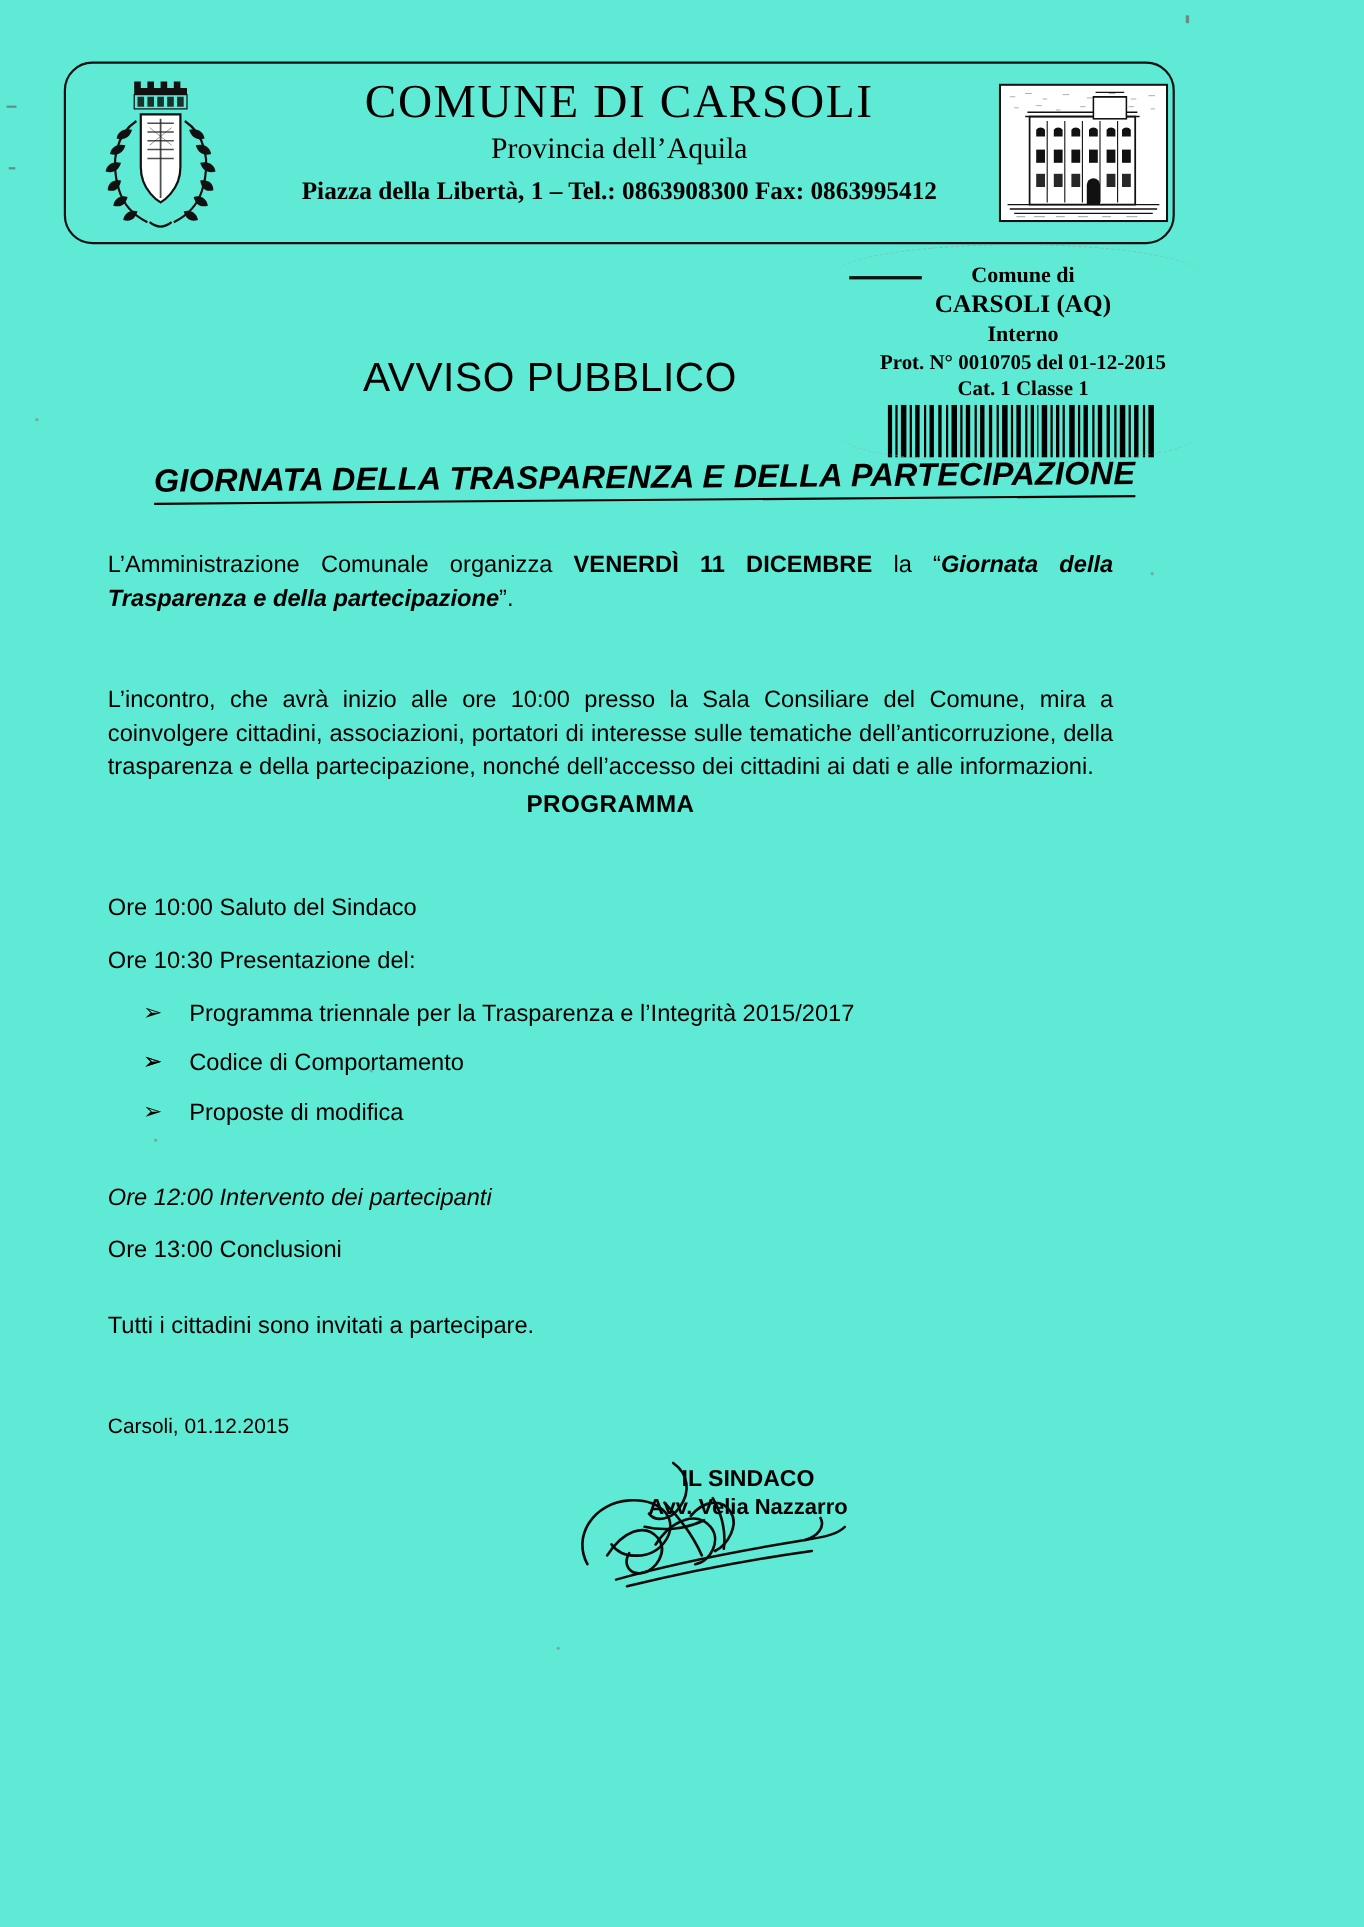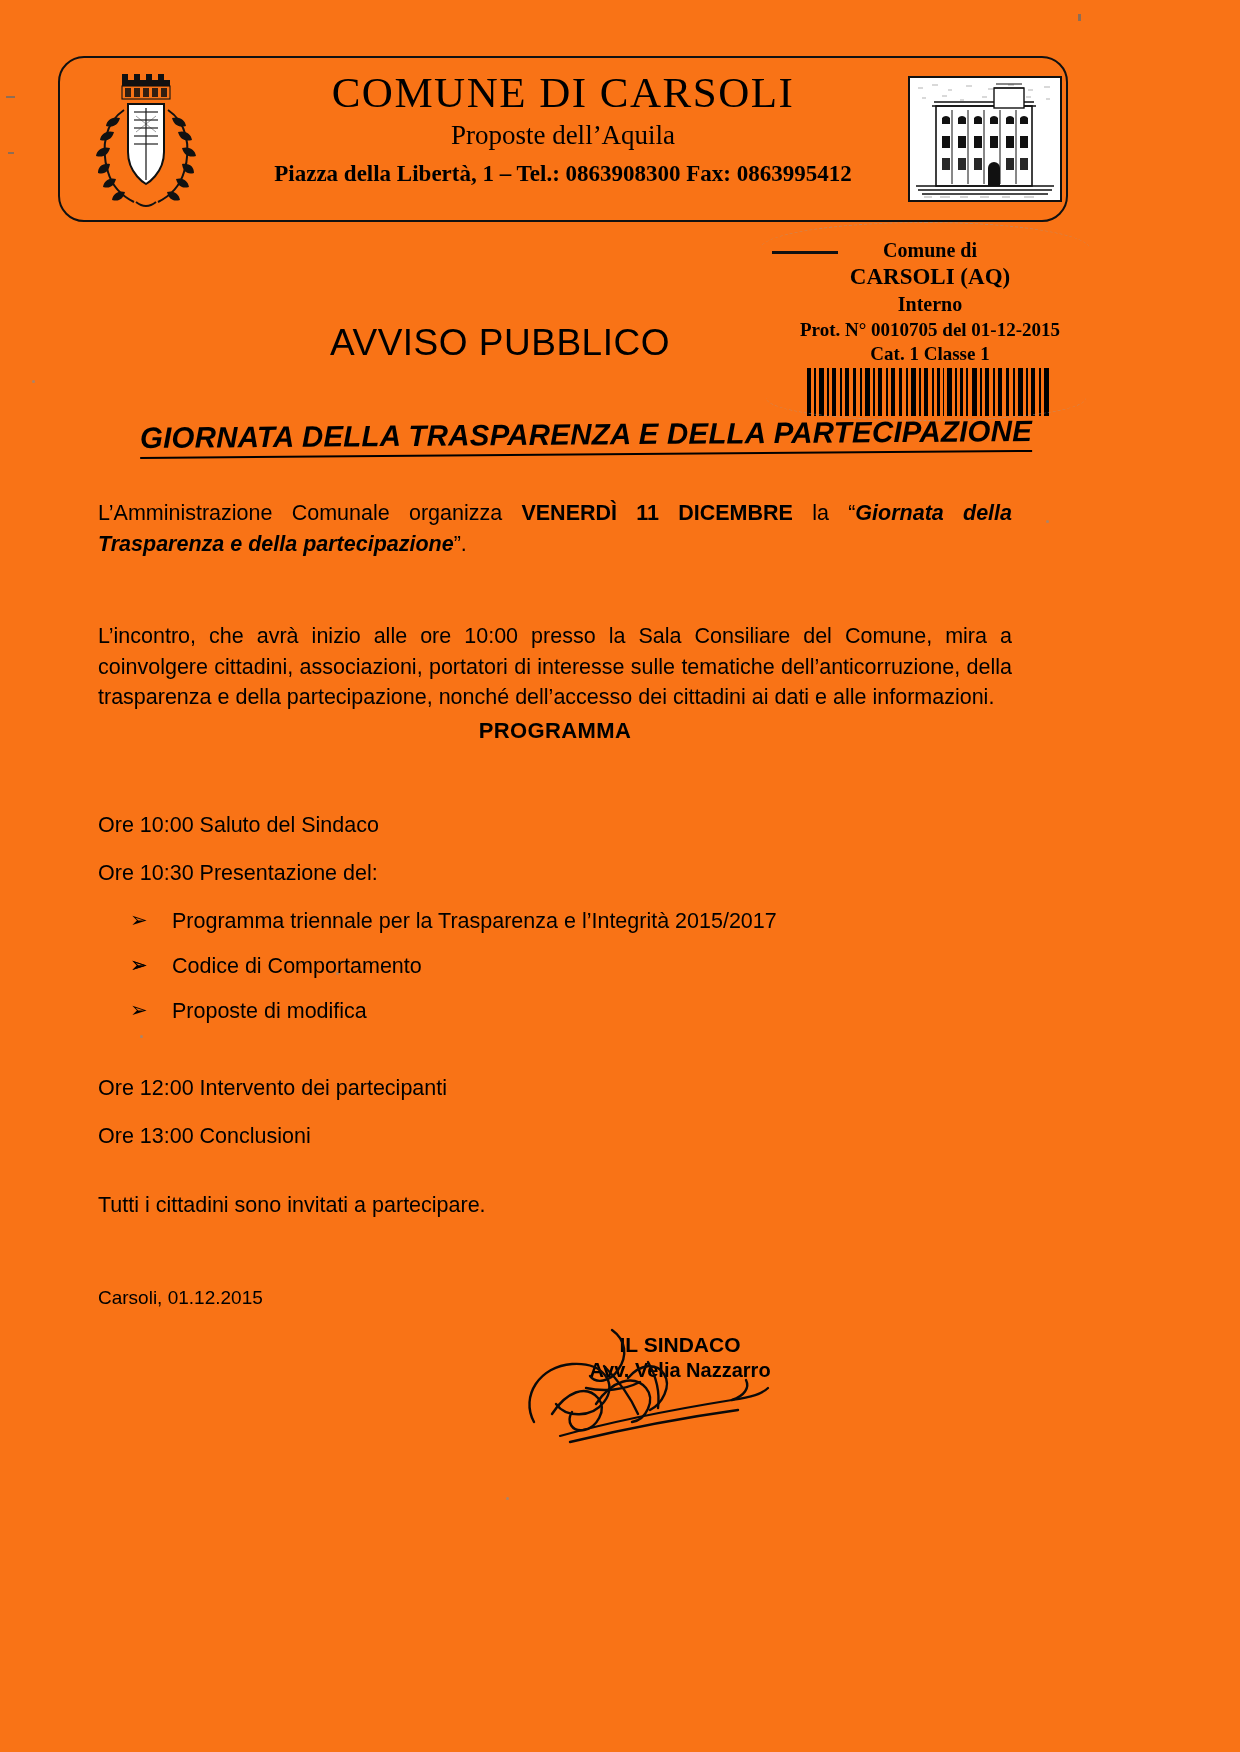--- a/index.html
+++ b/index.html
@@ -8,21 +8,21 @@
     background: #ffffff;
   }
   body {
     font-family: "Liberation Sans", sans-serif;
     color: #000000;
   }
   .page {
     position: relative;
     width: 1240px;
     height: 1752px;
-    background: #f97316;
+    background: #5eead4;
     overflow: hidden;
   }
 
   
   .speck {
     position: absolute;
     background: #6b6b6b;
     opacity: .75;
   }
 
@@ -199,21 +199,21 @@
 
   .ore {
     position: absolute;
     left: 98px;
     font-size: 21.5px;
     line-height: 1.3;
     white-space: nowrap;
   }
   #ore-1 { top: 812px; }
   #ore-2 { top: 860px; }
-  #ore-3 { top: 1075px; }
+  #ore-3 { top: 1075px; font-style: italic; }
   #ore-4 { top: 1123px; }
 
   .bullets {
     position: absolute;
     left: 130px;
     top: 908px;
     width: 860px;
     list-style: none;
     margin: 0;
     padding: 0;
@@ -321,21 +321,21 @@
 
         <path d="M90 46 C108 58 114 82 106 108 C102 122 92 132 80 138" stroke-width="2"></path>
         <path d="M94 54 c8 -2 13 2 14 8 c-7 2 -12 -1 -14 -8z M100 68 c8 -2 13 2 14 8 c-7 2 -12 -1 -14 -8z M104 84 c8 -2 13 2 14 8 c-7 2 -12 -1 -14 -8z M104 100 c8 -1 12 3 12 9 c-7 2 -11 -2 -12 -9z M98 115 c7 -2 12 2 13 8 c-7 2 -11 -1 -13 -8z M89 128 c7 -2 12 2 13 8 c-7 2 -11 -1 -13 -8z" fill="#111" stroke="none"></path>
 
         <path d="M58 138 q10 8 20 0" stroke-width="2"></path>
       </g>
     </svg>
 
     <div class="lh-text">
       <div class="lh-title">COMUNE DI CARSOLI</div>
-      <div class="lh-sub">Proposte dell’Aquila</div>
+      <div class="lh-sub">Provincia dell’Aquila</div>
       <div class="lh-addr">Piazza della Libertà, 1 – Tel.: 0863908300 Fax: 0863995412</div>
     </div>
 
     <svg class="building" viewBox="0 0 154 126">
       <rect x="1" y="1" width="152" height="124" fill="#fff" stroke="#111" stroke-width="2"></rect>
       <g stroke="#111" fill="none">
 
         <g opacity=".45" stroke-width=".7">
           <path d="M10 12 h5 M24 9 h6 M40 14 h4 M58 10 h6 M80 13 h5 M100 9 h6 M120 14 h5 M136 11 h6
                    M14 22 h4 M34 20 h5 M52 24 h4 M74 21 h5 M96 24 h4 M118 21 h5 M138 23 h4"></path>

